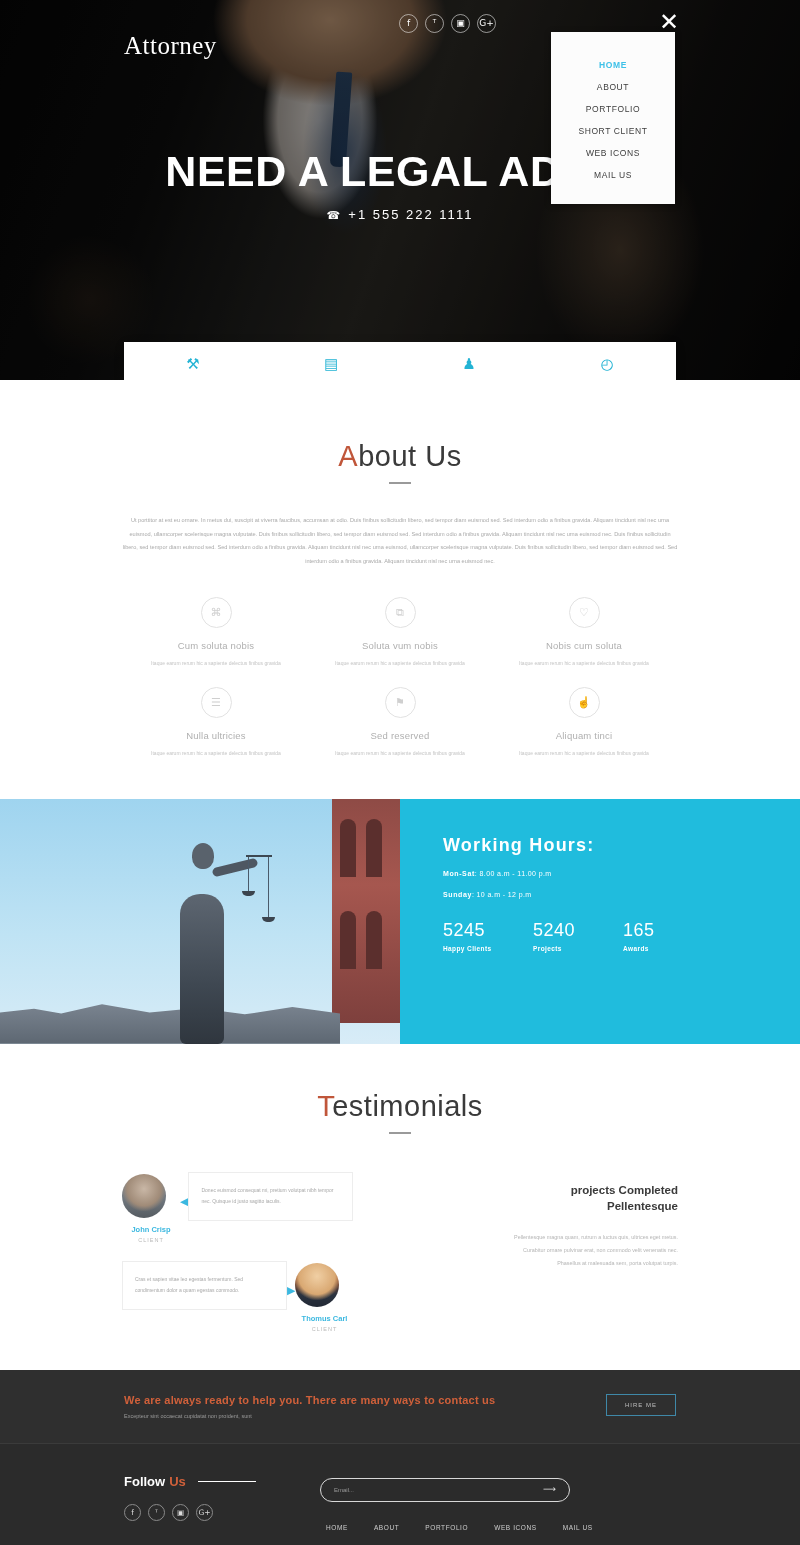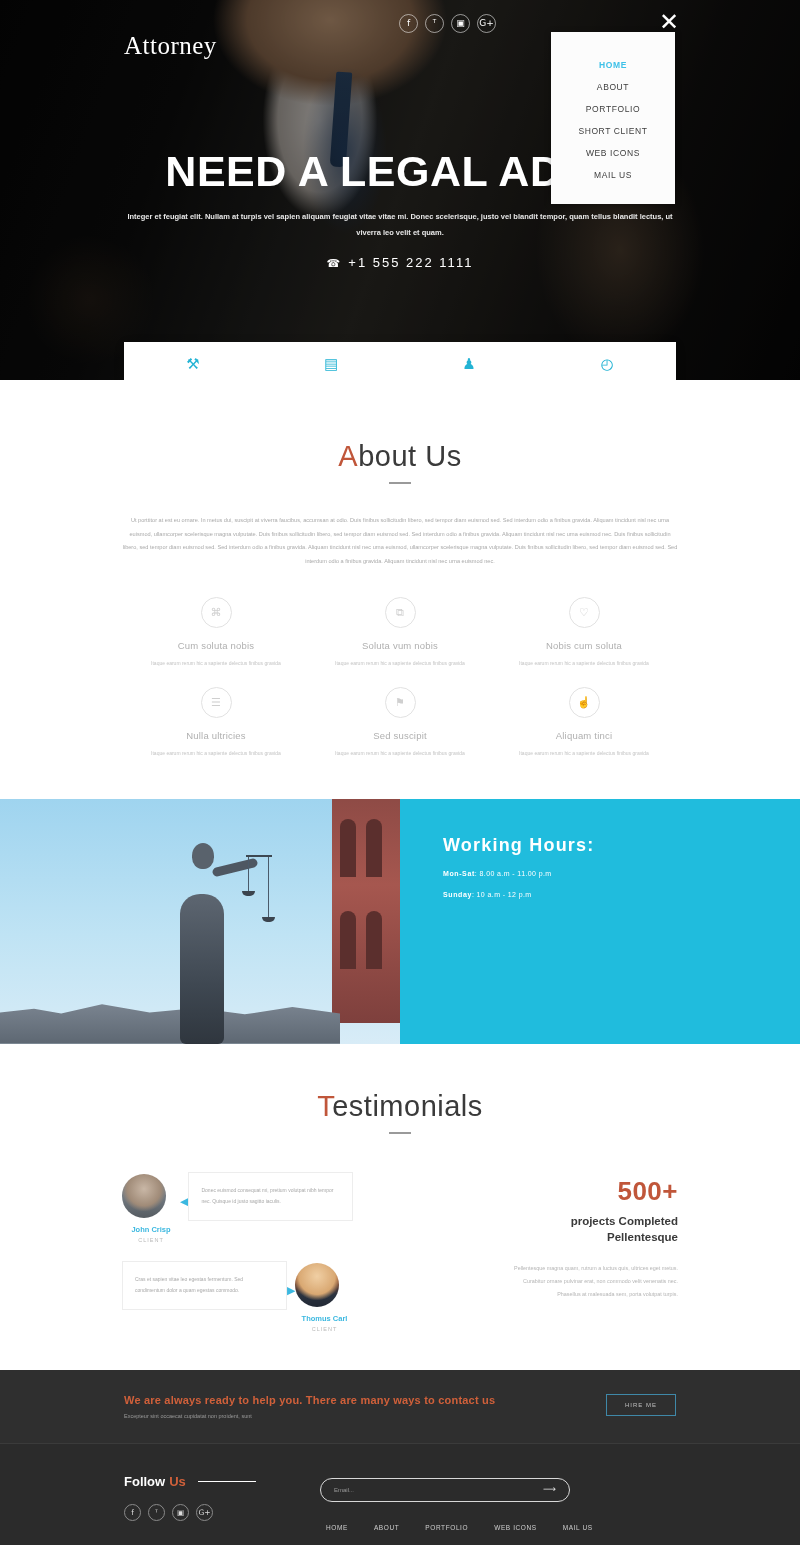--- a/index.html
+++ b/index.html
@@ -305,21 +305,20 @@
       <a class="navitem active">HOME</a>
       <a class="navitem">ABOUT</a>
       <a class="navitem">PORTFOLIO</a>
       <a class="navitem">SHORT CLIENT</a>
       <a class="navitem">WEB ICONS</a>
       <a class="navitem">MAIL US</a>
     </nav>
 
     <div class="hero-center">
       <div class="hero-title">NEED A LEGAL ADVIC</div>
-      <div class="hero-sub">Integer et feugiat elit. Nullam at turpis vel sapien aliquam feugiat vitae vitae mi. Donec scelerisque, justo vel blandit tempor, quam tellus blandit lectus, ut viverra leo velit et quam.</div>
       <div class="hero-phone">
         <span class="ph">☎</span><span>+1 555 222 1111</span>
       </div>
     </div>
 
     <div class="feature-strip">
       <div class="feat">
         <div class="feat-ic">⚒</div>
 
       </div>
@@ -359,21 +358,21 @@
         <div class="cell-ti">Nobis cum soluta</div>
         <div class="cell-tx">Itaque earum rerum hic a sapiente delectus finibus gravida</div>
       </div>
       <div class="cell">
         <div class="cell-ic">☰</div>
         <div class="cell-ti">Nulla ultricies</div>
         <div class="cell-tx">Itaque earum rerum hic a sapiente delectus finibus gravida</div>
       </div>
       <div class="cell">
         <div class="cell-ic">⚑</div>
-        <div class="cell-ti">Sed suscipit</div>
+        <div class="cell-ti">Sed reserved</div>
         <div class="cell-tx">Itaque earum rerum hic a sapiente delectus finibus gravida</div>
       </div>
       <div class="cell">
         <div class="cell-ic">☝</div>
         <div class="cell-ti">Aliquam tinci</div>
         <div class="cell-tx">Itaque earum rerum hic a sapiente delectus finibus gravida</div>
       </div>
     </div>
   </section>
 
@@ -389,20 +388,34 @@
         <div class="st-str s1"></div>
         <div class="st-str s2"></div>
         <div class="st-pan a"></div>
         <div class="st-pan b"></div>
       </div>
     </div>
     <div class="hours-panel">
       <div class="hours-h">Working Hours:</div>
       <div class="hours-line"><b>Mon-Sat</b><span>: 8.00 a.m - 11.00 p.m</span></div>
       <div class="hours-line"><b>Sunday</b><span>: 10 a.m - 12 p.m</span></div>
+      <div class="stats">
+        <div class="stat">
+          <div class="stat-n">5245</div>
+          <div class="stat-l">Happy Clients</div>
+        </div>
+        <div class="stat">
+          <div class="stat-n">5240</div>
+          <div class="stat-l">Projects</div>
+        </div>
+        <div class="stat">
+          <div class="stat-n">165</div>
+          <div class="stat-l">Awards</div>
+        </div>
+      </div>
     </div>
   </section>
 
   <section class="testi">
     <h2 class="sec-title"><span class="cap">T</span><span>estimonials</span></h2>
     <div class="sec-rule"></div>
 
     <div class="testi-wrap">
       <div class="trow">
         <div class="tcol">
@@ -418,21 +431,20 @@
         <div class="tbox">Cras et sapien vitae leo egestas fermentum. Sed condimentum dolor a quam egestas commodo.</div>
         <div class="tarrow">▶</div>
         <div class="tcol">
           <div class="tavatar av2"></div>
           <div class="tname">Thomus Carl</div>
           <div class="trole">CLIENT</div>
         </div>
       </div>
 
       <div class="tright">
-        <div class="big-n">500+</div>
         <div class="big-l">projects Completed Pellentesque</div>
         <div class="tright-p">Pellentesque magna quam, rutrum a luctus quis, ultrices eget metus. Curabitur ornare pulvinar erat, non commodo velit venenatis nec. Phasellus at malesuada sem, porta volutpat turpis.</div>
       </div>
     </div>
   </section>
 
   <section class="cta">
     <div class="cta-in">
       <div class="cta-tx">
         <div class="cta-h">We are always ready to help you. There are many ways to contact us</div>

